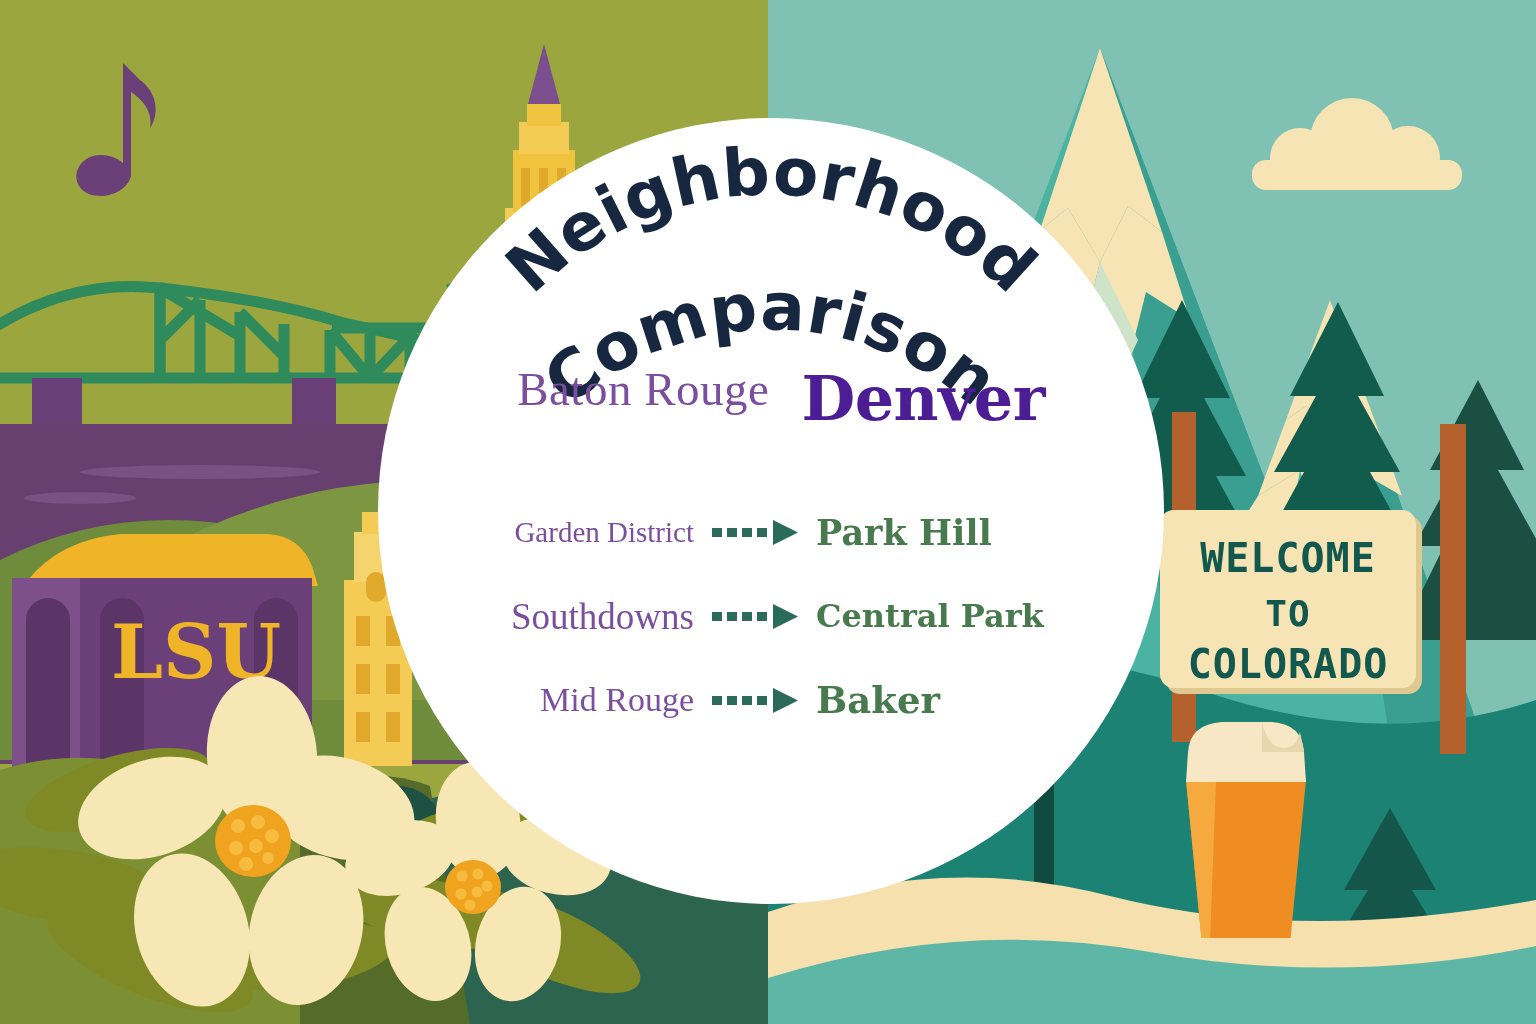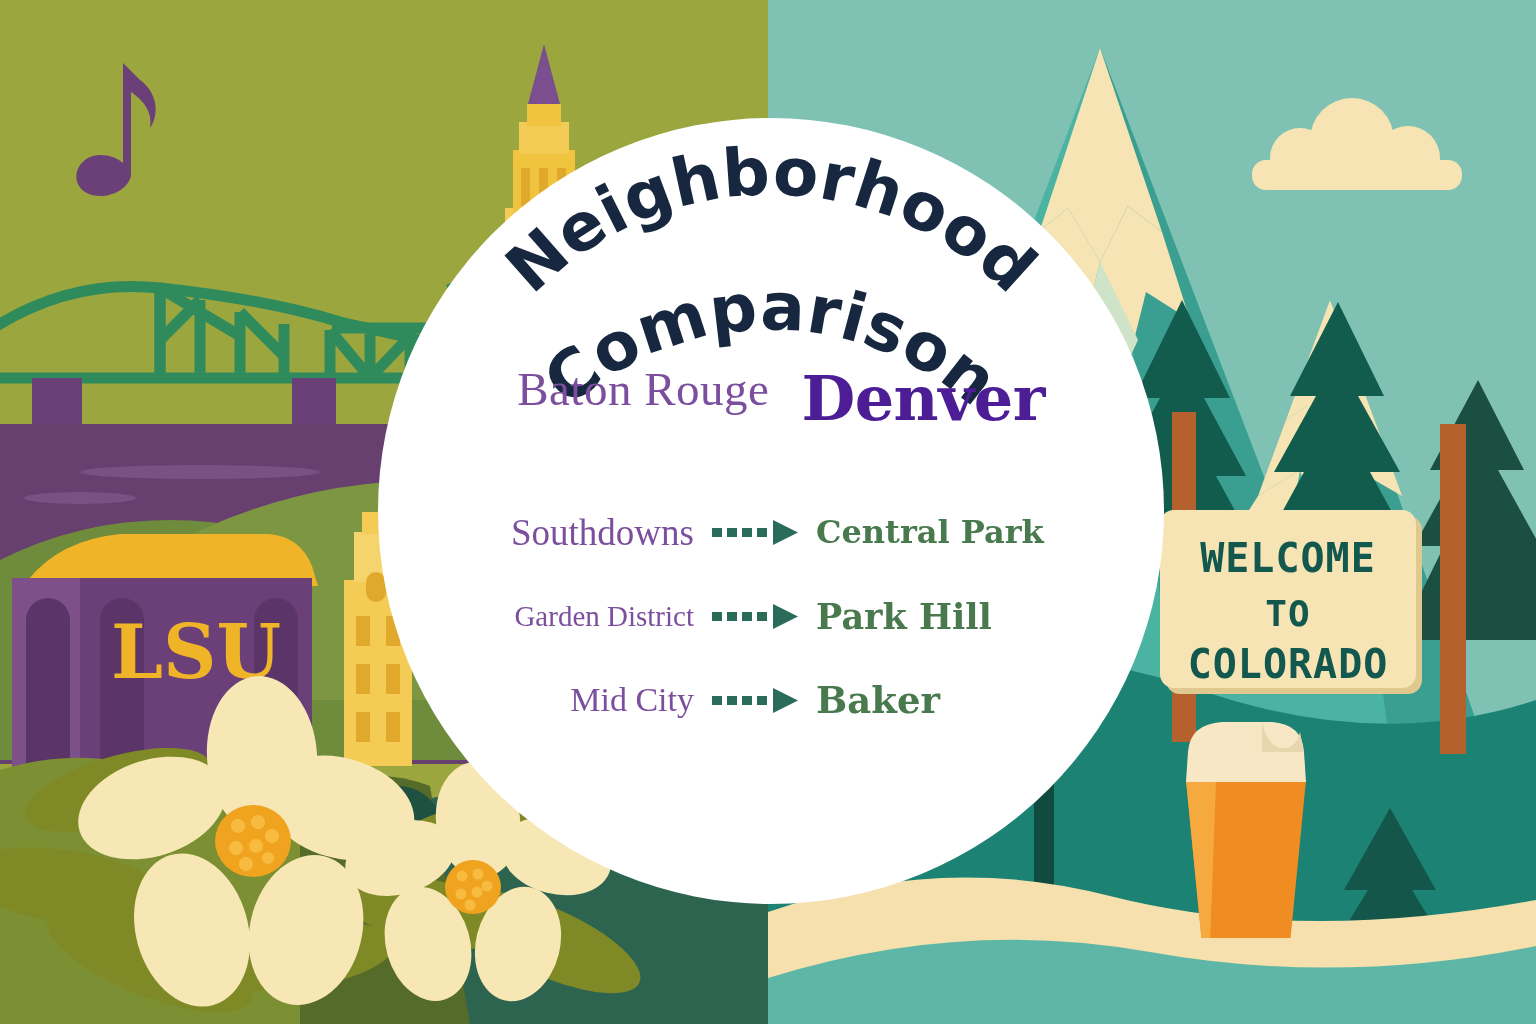--- a/index.html
+++ b/index.html
@@ -333,54 +333,54 @@
     </text>
   </svg>
 
   <div class="panel" id="city-row">
     <span id="city-left">Baton Rouge</span>
     <span id="city-right">Denver</span>
   </div>
 
   <div class="panel" id="rows">
 
+    <div class="cmp-row r2">
+      <span class="cmp-left">Garden District</span>
+      <span class="arrow">
+        <svg width="92" height="30" viewBox="0 0 92 30">
+          <g fill="#2a6b5a">
+            <rect x="2" y="11" width="10" height="9"></rect>
+            <rect x="17" y="11" width="10" height="9"></rect>
+            <rect x="32" y="11" width="10" height="9"></rect>
+            <rect x="47" y="11" width="10" height="9"></rect>
+            <path d="M63 3 L88 15.5 L63 28 Z"></path>
+          </g>
+        </svg>
+      </span>
+      <span class="cmp-right">Park Hill</span>
+    </div>
+
     <div class="cmp-row r1">
       <span class="cmp-left">Southdowns</span>
       <span class="arrow">
         <svg width="92" height="30" viewBox="0 0 92 30">
           <g fill="#2a6b5a">
             <rect x="2" y="11" width="10" height="9"></rect>
             <rect x="17" y="11" width="10" height="9"></rect>
             <rect x="32" y="11" width="10" height="9"></rect>
             <rect x="47" y="11" width="10" height="9"></rect>
             <path d="M63 3 L88 15.5 L63 28 Z"></path>
           </g>
         </svg>
       </span>
       <span class="cmp-right">Central Park</span>
     </div>
 
-    <div class="cmp-row r2">
-      <span class="cmp-left">Garden District</span>
-      <span class="arrow">
-        <svg width="92" height="30" viewBox="0 0 92 30">
-          <g fill="#2a6b5a">
-            <rect x="2" y="11" width="10" height="9"></rect>
-            <rect x="17" y="11" width="10" height="9"></rect>
-            <rect x="32" y="11" width="10" height="9"></rect>
-            <rect x="47" y="11" width="10" height="9"></rect>
-            <path d="M63 3 L88 15.5 L63 28 Z"></path>
-          </g>
-        </svg>
-      </span>
-      <span class="cmp-right">Park Hill</span>
-    </div>
-
     <div class="cmp-row r3">
-      <span class="cmp-left">Mid City</span>
+      <span class="cmp-left">Mid Rouge</span>
       <span class="arrow">
         <svg width="92" height="30" viewBox="0 0 92 30">
           <g fill="#2a6b5a">
             <rect x="2" y="11" width="10" height="9"></rect>
             <rect x="17" y="11" width="10" height="9"></rect>
             <rect x="32" y="11" width="10" height="9"></rect>
             <rect x="47" y="11" width="10" height="9"></rect>
             <path d="M63 3 L88 15.5 L63 28 Z"></path>
           </g>
         </svg>

